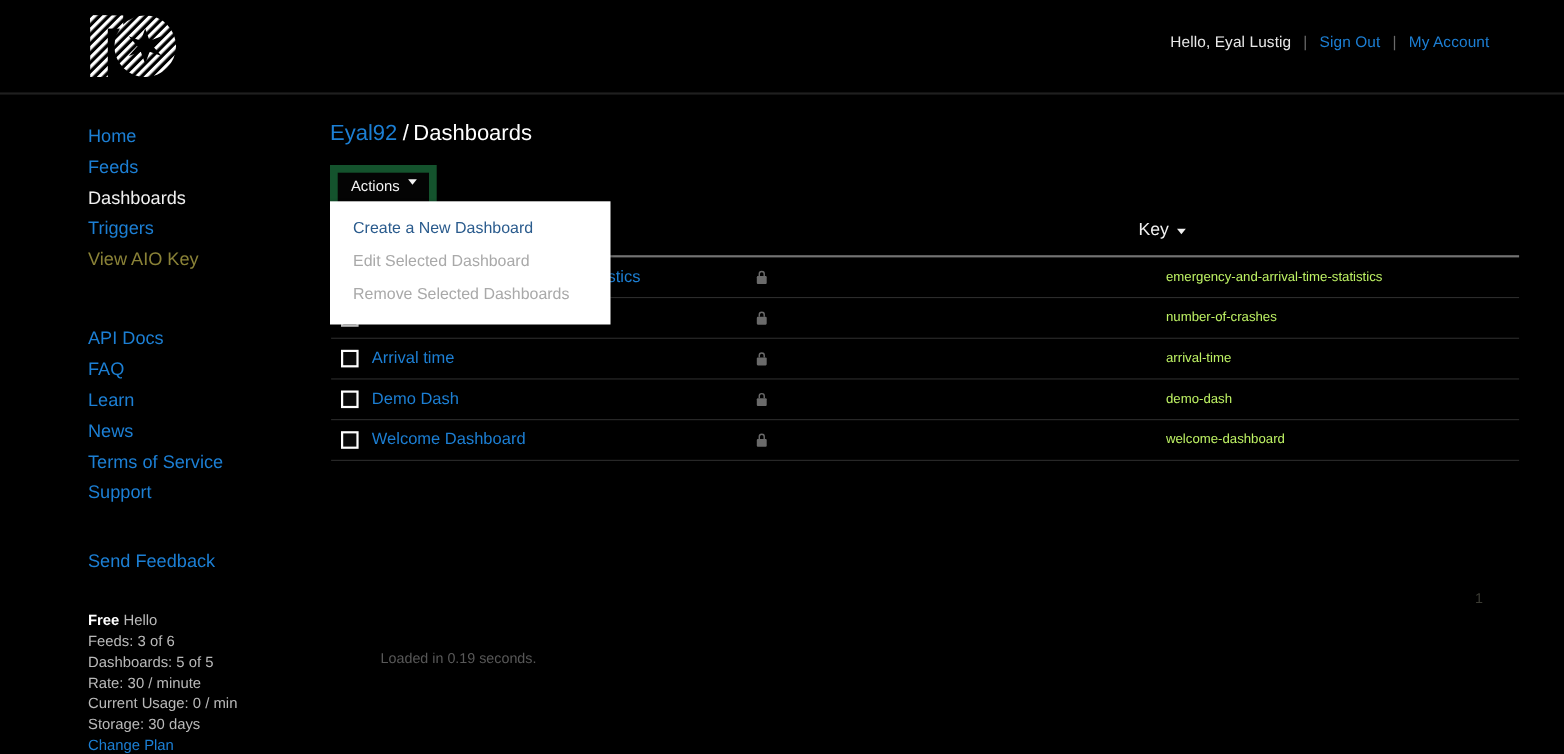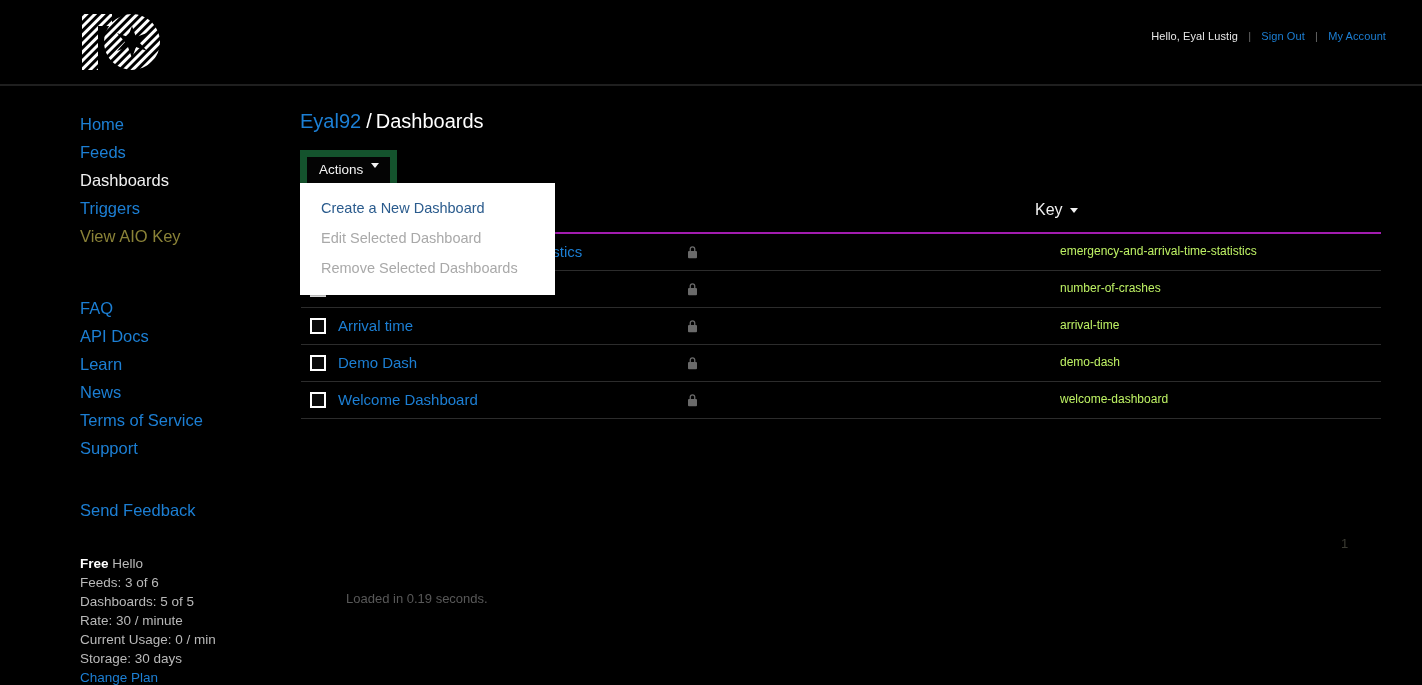--- a/index.html
+++ b/index.html
@@ -19,22 +19,22 @@
     background: #000;
     border-bottom: 2px solid #1f1f1f;
   }
   #logo {
     position: absolute;
     left: 80px; top: 10px;
     width: 82px; height: 64px;
   }
   #header-account {
     position: absolute;
-    right: 36px; top: 30px;
-    font-size: 11px;
+    right: 68px; top: 30px;
+    font-size: 14px;
     letter-spacing: .1px;
     white-space: nowrap;
   }
   #header-account .greet { color: #e8e8e8; }
   #header-account .sep   { color: #6a6a6a; padding: 0 7px; }
   #header-account a {
     color: #1c7fd4;
     text-decoration: none;
   }
 
@@ -130,21 +130,21 @@
 
   
   #table {
     position: absolute;
     left: 1px; top: 110px;
     width: 1080px;
   }
   .thead {
     position: relative;
     height: 36px;
-    border-bottom: 2px solid #a21caf;
+    border-bottom: 2px solid #737373;
   }
   .th-key {
     position: absolute;
     left: 734px; top: 3px;
     font-size: 16px;
     color: #f0f0f0;
     display: inline-flex;
     align-items: center;
     gap: 7px;
     cursor: pointer;
@@ -234,22 +234,22 @@
 
 <div id="sidebar">
   <a class="nav-link" href="#">Home</a>
   <a class="nav-link" href="#">Feeds</a>
   <a class="nav-link active" href="#">Dashboards</a>
   <a class="nav-link" href="#">Triggers</a>
   <a class="nav-link key" href="#">View AIO Key</a>
 
   <div class="nav-gap-sm"></div>
 
+  <a class="nav-link" href="#">API Docs</a>
   <a class="nav-link" href="#">FAQ</a>
-  <a class="nav-link" href="#">API Docs</a>
   <a class="nav-link" href="#">Learn</a>
   <a class="nav-link" href="#">News</a>
   <a class="nav-link" href="#">Terms of Service</a>
   <a class="nav-link" href="#">Support</a>
 
   <div class="nav-gap-md"></div>
 
   <a class="nav-link" href="#">Send Feedback</a>
 
   <div class="nav-gap-lg"></div>

